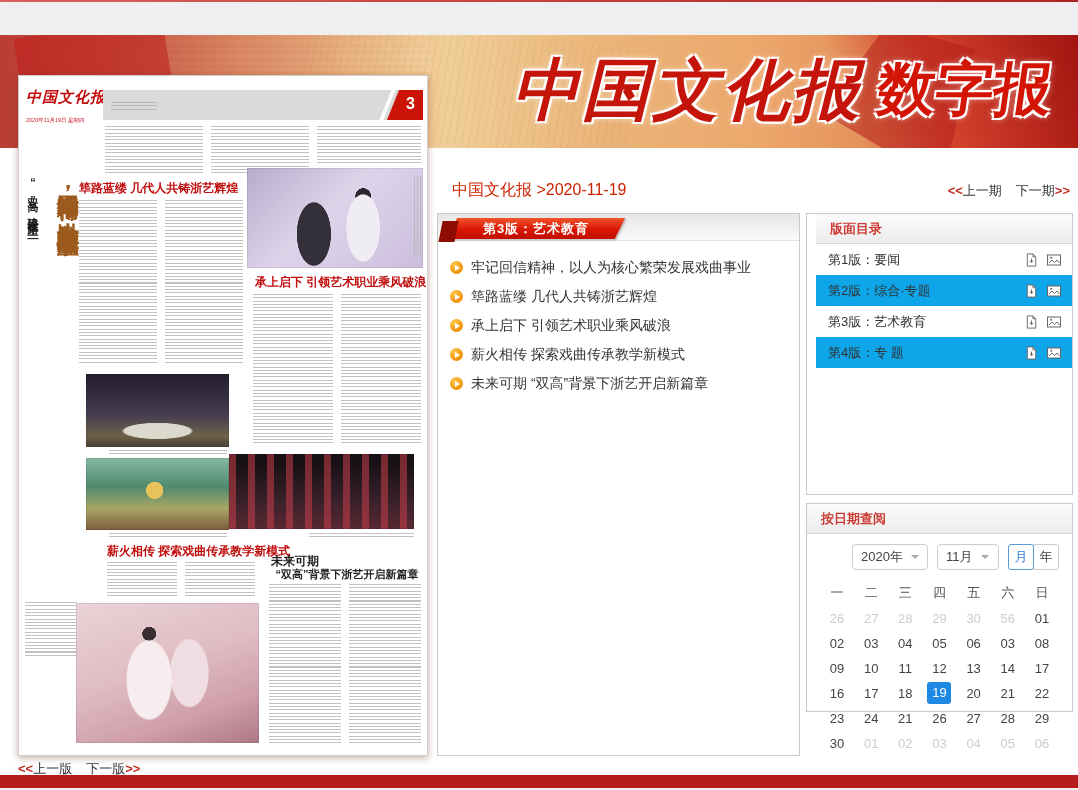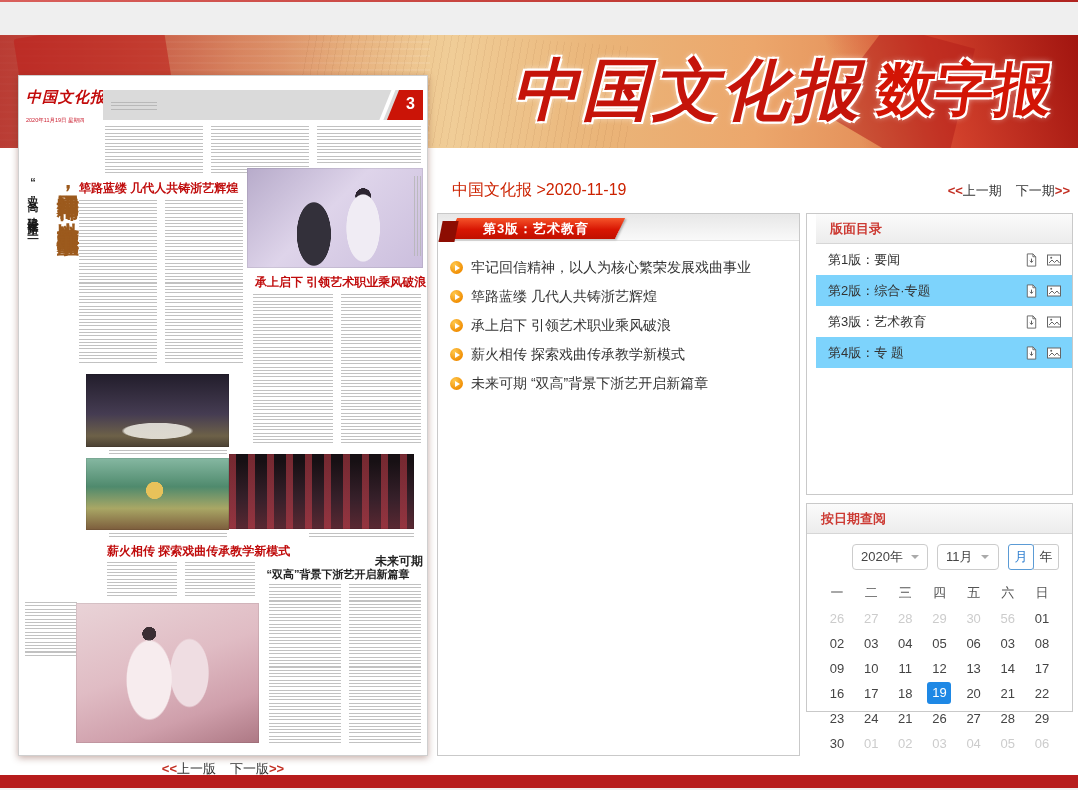--- a/index.html
+++ b/index.html
@@ -70,21 +70,21 @@
                linear-gradient(180deg,#221d2b,#453c52 55%,#6d6148 85%,#4a4033); }
   .ph3 { background:radial-gradient(circle 12px at 48% 45%, #e8c25a 70%, rgba(0,0,0,0) 74%),
                linear-gradient(180deg,#86b8a2,#4f8a6d 40%,#a9a765 70%,#7c5c3c); }
   .ph4 { background:repeating-linear-gradient(90deg, rgba(198,62,74,.55) 0 7px, rgba(0,0,0,0) 7px 19px),
                linear-gradient(180deg,#171014 10%,#37202a 60%,#5a2832); background-blend-mode:normal; }
   .ph5 { background:radial-gradient(ellipse 40px 70px at 40% 55%, #f7ecee 55%, rgba(0,0,0,0) 58%),
                radial-gradient(ellipse 34px 60px at 62% 50%, #efdde2 55%, rgba(0,0,0,0) 58%),
                radial-gradient(circle 8px at 40% 22%, #3a2e33 85%, rgba(0,0,0,0) 88%),
                linear-gradient(160deg,#e9d3d7,#e0bcc4 45%,#cf9fab 75%,#ad7884); }
   .np-caption { position:absolute; height:4px; }
-  .page-nav { position:absolute; left:18px; top:760px; width:410px; text-align:center; font-size:13px; color:#333; }
+  .page-nav { position:absolute; left:18px; top:760px; width:410px; font-size:13px; color:#333; }
   .page-nav .arr { color:#c22e22; font-weight:bold; }
   .page-nav a { color:#333; text-decoration:none; cursor:pointer; }
   .page-nav .gap { display:inline-block; width:14px; }
 
   
   .article-panel { position:absolute; left:437px; top:213px; width:363px; height:543px; background:#fff; border:1px solid #c9c9c9; }
   .panel-topbar { position:relative; height:27px; background:linear-gradient(180deg,#e7e7e7,#f9f9f9); border-bottom:1px solid #e2e2e2; }
   .ribbon { position:absolute; left:14px; top:4px; width:168px; height:21px; transform:skewX(-26deg);
     background:linear-gradient(180deg,#f5542a,#d81603 55%,#c01000); box-shadow:2px 1px 2px rgba(0,0,0,.25); }
   .ribbon:before { content:""; position:absolute; left:-10px; top:3px; width:16px; height:21px; background:#8d0d02; transform:skewX(16deg); z-index:-1; }
@@ -95,21 +95,21 @@
     background:radial-gradient(circle at 35% 30%, #ffc84d, #f08c00 75%); }
   .bullet:after { content:""; position:absolute; left:4.5px; top:3.5px; border-left:5px solid #fff; border-top:3px solid transparent; border-bottom:3px solid transparent; }
 
   
   .side-panel { position:absolute; left:806px; width:267px; background:#fff; border:1px solid #c9c9c9; }
   .dir-panel { top:213px; height:282px;padding-left:9px; }
   .cal-panel { top:503px; height:209px; }
   .side-header { height:30px; line-height:29px; padding-left:14px; font-size:13px; font-weight:bold; color:#cc3a33;
     background:linear-gradient(180deg,#fbfbfb,#ececec); border-bottom:1px solid #d6d6d6; }
   .dir-row { height:31px; display:flex; align-items:center; padding:0 10px 0 12px; font-size:13px; color:#333; cursor:pointer; }
-  .dir-row.alt { background:#7dd3fc; }
+  .dir-row.alt { background:#0ea5e9; }
   .dir-icons { margin-left:auto; display:flex; gap:7px; }
   .dir-icons svg { display:block; cursor:pointer; }
 
   
   .cal-controls { position:absolute; top:40px; right:13px; display:flex; align-items:center; gap:9px; }
   .sel { height:26px; border:1px solid #ccc; border-radius:4px; background:#fff; display:flex; align-items:center; gap:8px;
     padding:0 8px; font-size:13px; color:#444; cursor:pointer; }
   .chev { width:0; height:0; border-top:4px solid #aaa; border-left:4px solid transparent; border-right:4px solid transparent; }
   .mode-group { display:flex; }
   .mode-btn { width:26px; height:26px; line-height:24px; text-align:center; font-size:13px; background:#fff; cursor:pointer; }
@@ -190,22 +190,22 @@
     <div class="np-photo ph3" style="left:67px;top:382px;width:143px;height:72px;"></div>
     <div class="np-caption ptext" style="left:90px;top:457px;width:118px;"></div>
 
     <div class="np-photo ph4" style="left:210px;top:378px;width:185px;height:75px;"></div>
     <div class="np-caption ptext" style="left:290px;top:457px;width:105px;"></div>
 
     <div class="np-sec" style="left:88px;top:467px;">薪火相传 探索戏曲传承教学新模式</div>
     <div class="ptext" style="position:absolute;left:88px;top:486px;width:70px;height:36px;"></div>
     <div class="ptext" style="position:absolute;left:166px;top:486px;width:70px;height:36px;"></div>
 
-    <div class="np-sec dark" style="left:252px;top:477px;width:152px;text-align:right;">未来可期</div>
-    <div class="np-sec dark" style="left:243px;top:491px;width:152px;text-align:center;font-size:11px;">“双高”背景下浙艺开启新篇章</div>
+    <div class="np-sec dark" style="left:252px;top:477px;width:152px;text-align:left;">未来可期</div>
+    <div class="np-sec dark" style="left:252px;top:491px;width:152px;text-align:center;font-size:11px;">“双高”背景下浙艺开启新篇章</div>
 
     <div class="ptext" style="position:absolute;left:6px;top:526px;width:52px;height:56px;"></div>
     <div class="np-photo ph5" style="left:57px;top:527px;width:183px;height:140px;"></div>
     <div class="ptext" style="position:absolute;left:250px;top:508px;width:72px;height:162px;"></div>
     <div class="ptext" style="position:absolute;left:330px;top:508px;width:72px;height:162px;"></div>
   </div>
 
   <div class="page-nav">
     <a><span class="arr">&lt;&lt;</span><span>上一版</span></a><span class="gap"></span><a><span>下一版</span><span class="arr">&gt;&gt;</span></a>
   </div>

